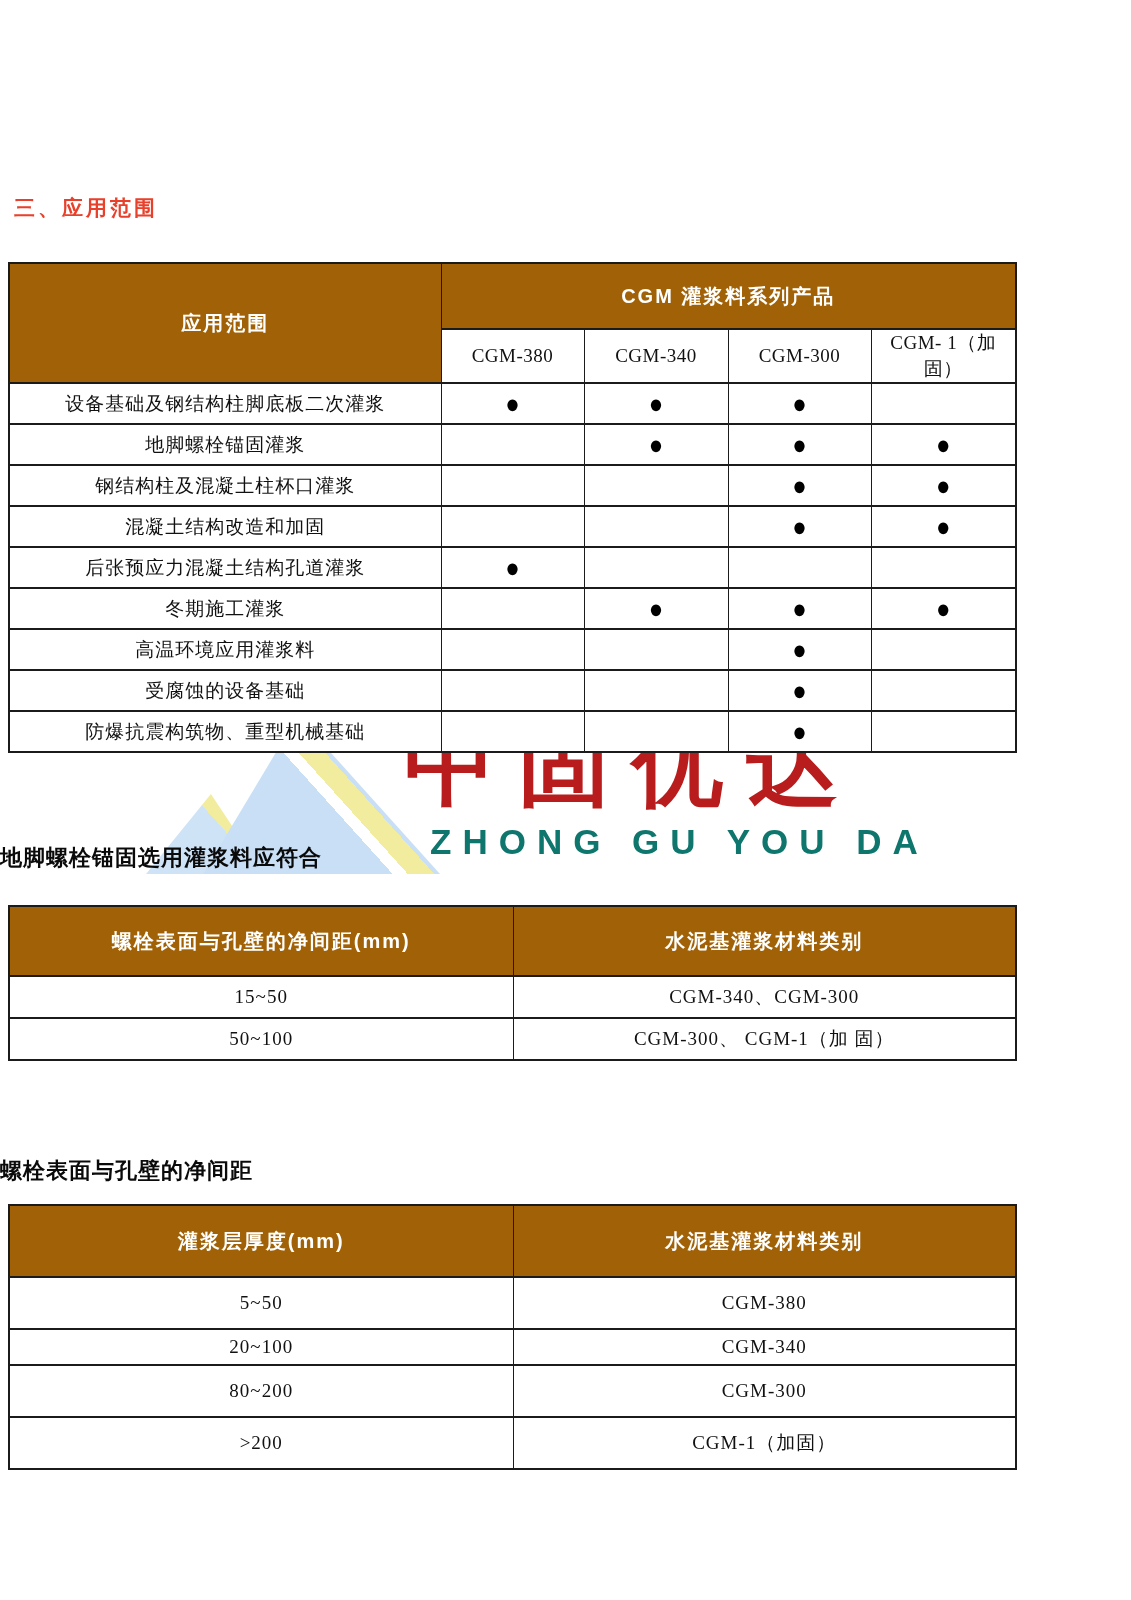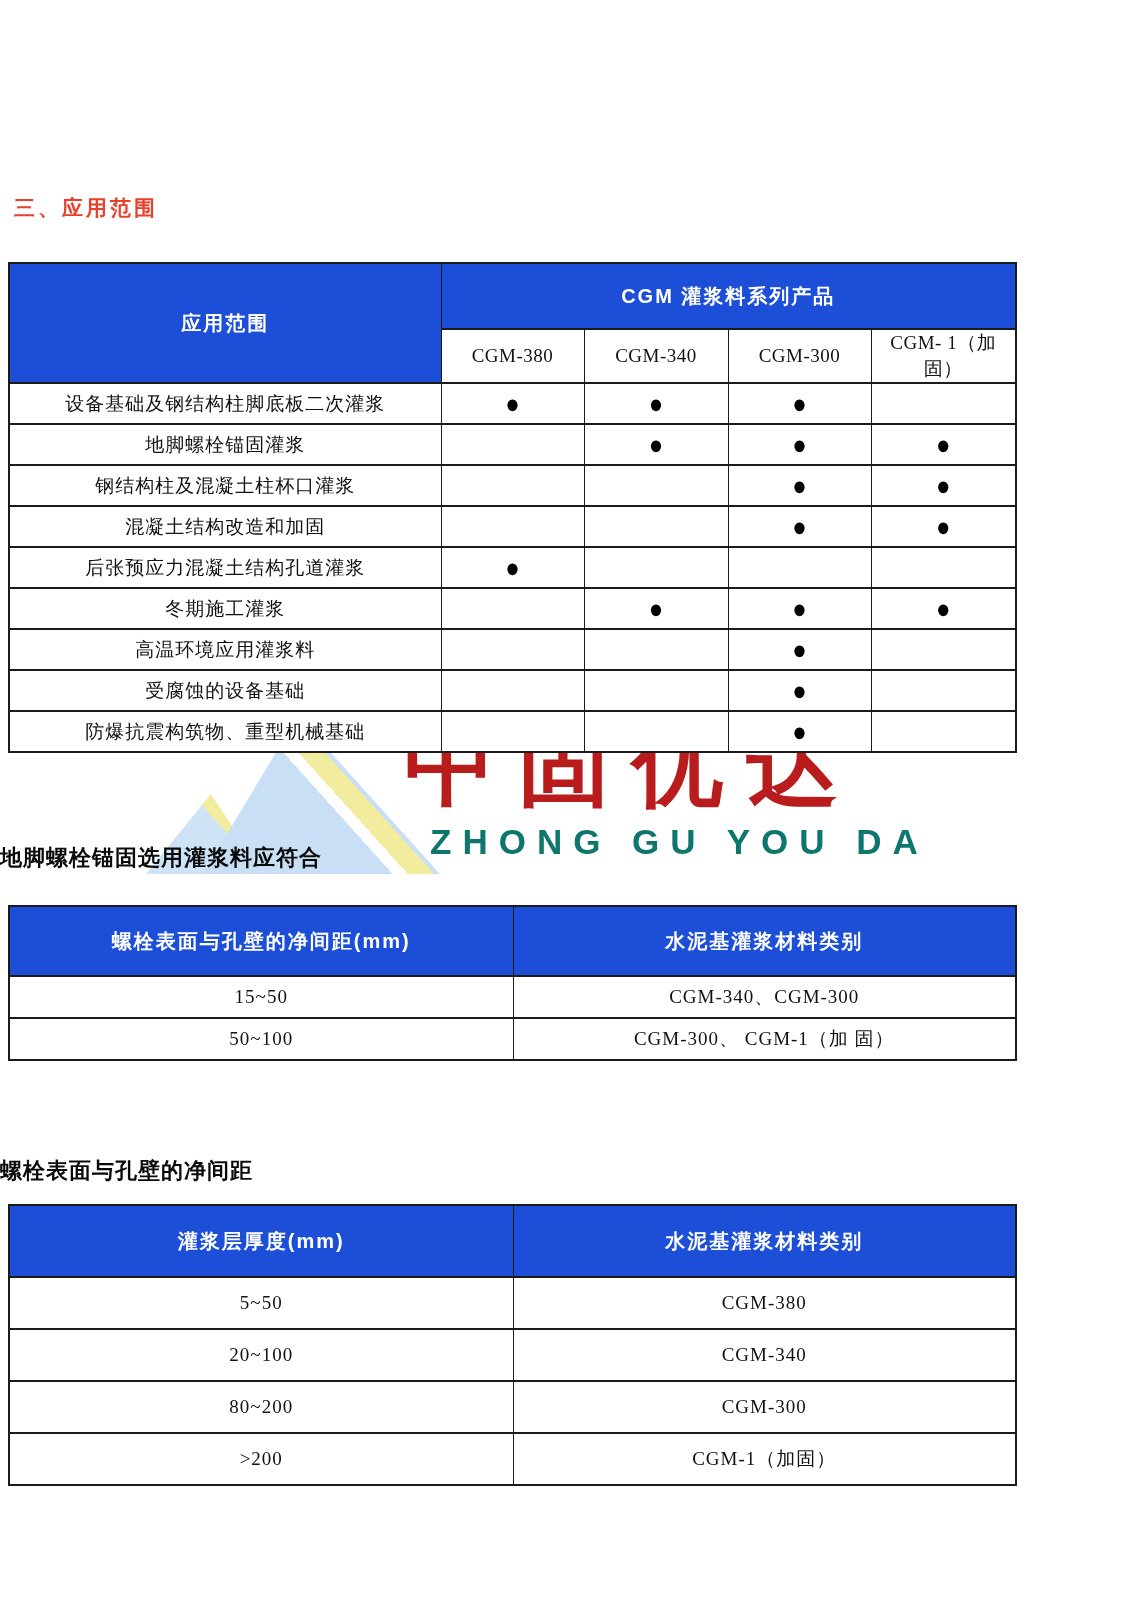--- a/index.html
+++ b/index.html
@@ -30,21 +30,21 @@
   table.tbl td, table.tbl th {
     border-left:1px solid #1b1b1b;
     border-right:1px solid #1b1b1b;
     border-top:2px solid #1b1b1b;
     border-bottom:2px solid #1b1b1b;
     padding:0 4px;
     text-align:center; vertical-align:middle;
     overflow:hidden;
   }
   .red-cell {
-    background:#1d4ed8; color:#ffffff;
+    background:#a16207; color:#ffffff;
     font-family:"Liberation Sans", sans-serif;
     font-weight:bold; font-size:20px; letter-spacing:2px;
   }
   .sub-head { font-size:19px; font-weight:normal; color:#111; letter-spacing:0.5px; }
   .row-label { font-size:19px; color:#111; letter-spacing:1px;margin-left:16px; }
   .mark-cell { font-size:24px; color:#000; line-height:1; }
   .mark { display:inline-block; transform:scaleY(1.12); }
   .val-cell { font-size:19px; color:#111; letter-spacing:1px; }
 
   #main-table-wrap  { top:262px; }
@@ -230,21 +230,21 @@
       </colgroup>
     <tbody>
         <tr style="height:72px">
       <td class="red-cell">灌浆层厚度(mm)</td>
       <td class="red-cell">水泥基灌浆材料类别</td>
     </tr>
     <tr style="height:52px">
       <td class="val-cell">5~50</td>
       <td class="val-cell">CGM-380</td>
     </tr>
-    <tr style="height:52px">
+    <tr style="height:36px">
       <td class="val-cell">20~100</td>
       <td class="val-cell">CGM-340</td>
     </tr>
     <tr style="height:52px">
       <td class="val-cell">80~200</td>
       <td class="val-cell">CGM-300</td>
     </tr>
     <tr style="height:52px">
       <td class="val-cell">&gt;200</td>
       <td class="val-cell">CGM-1（加固）</td>

